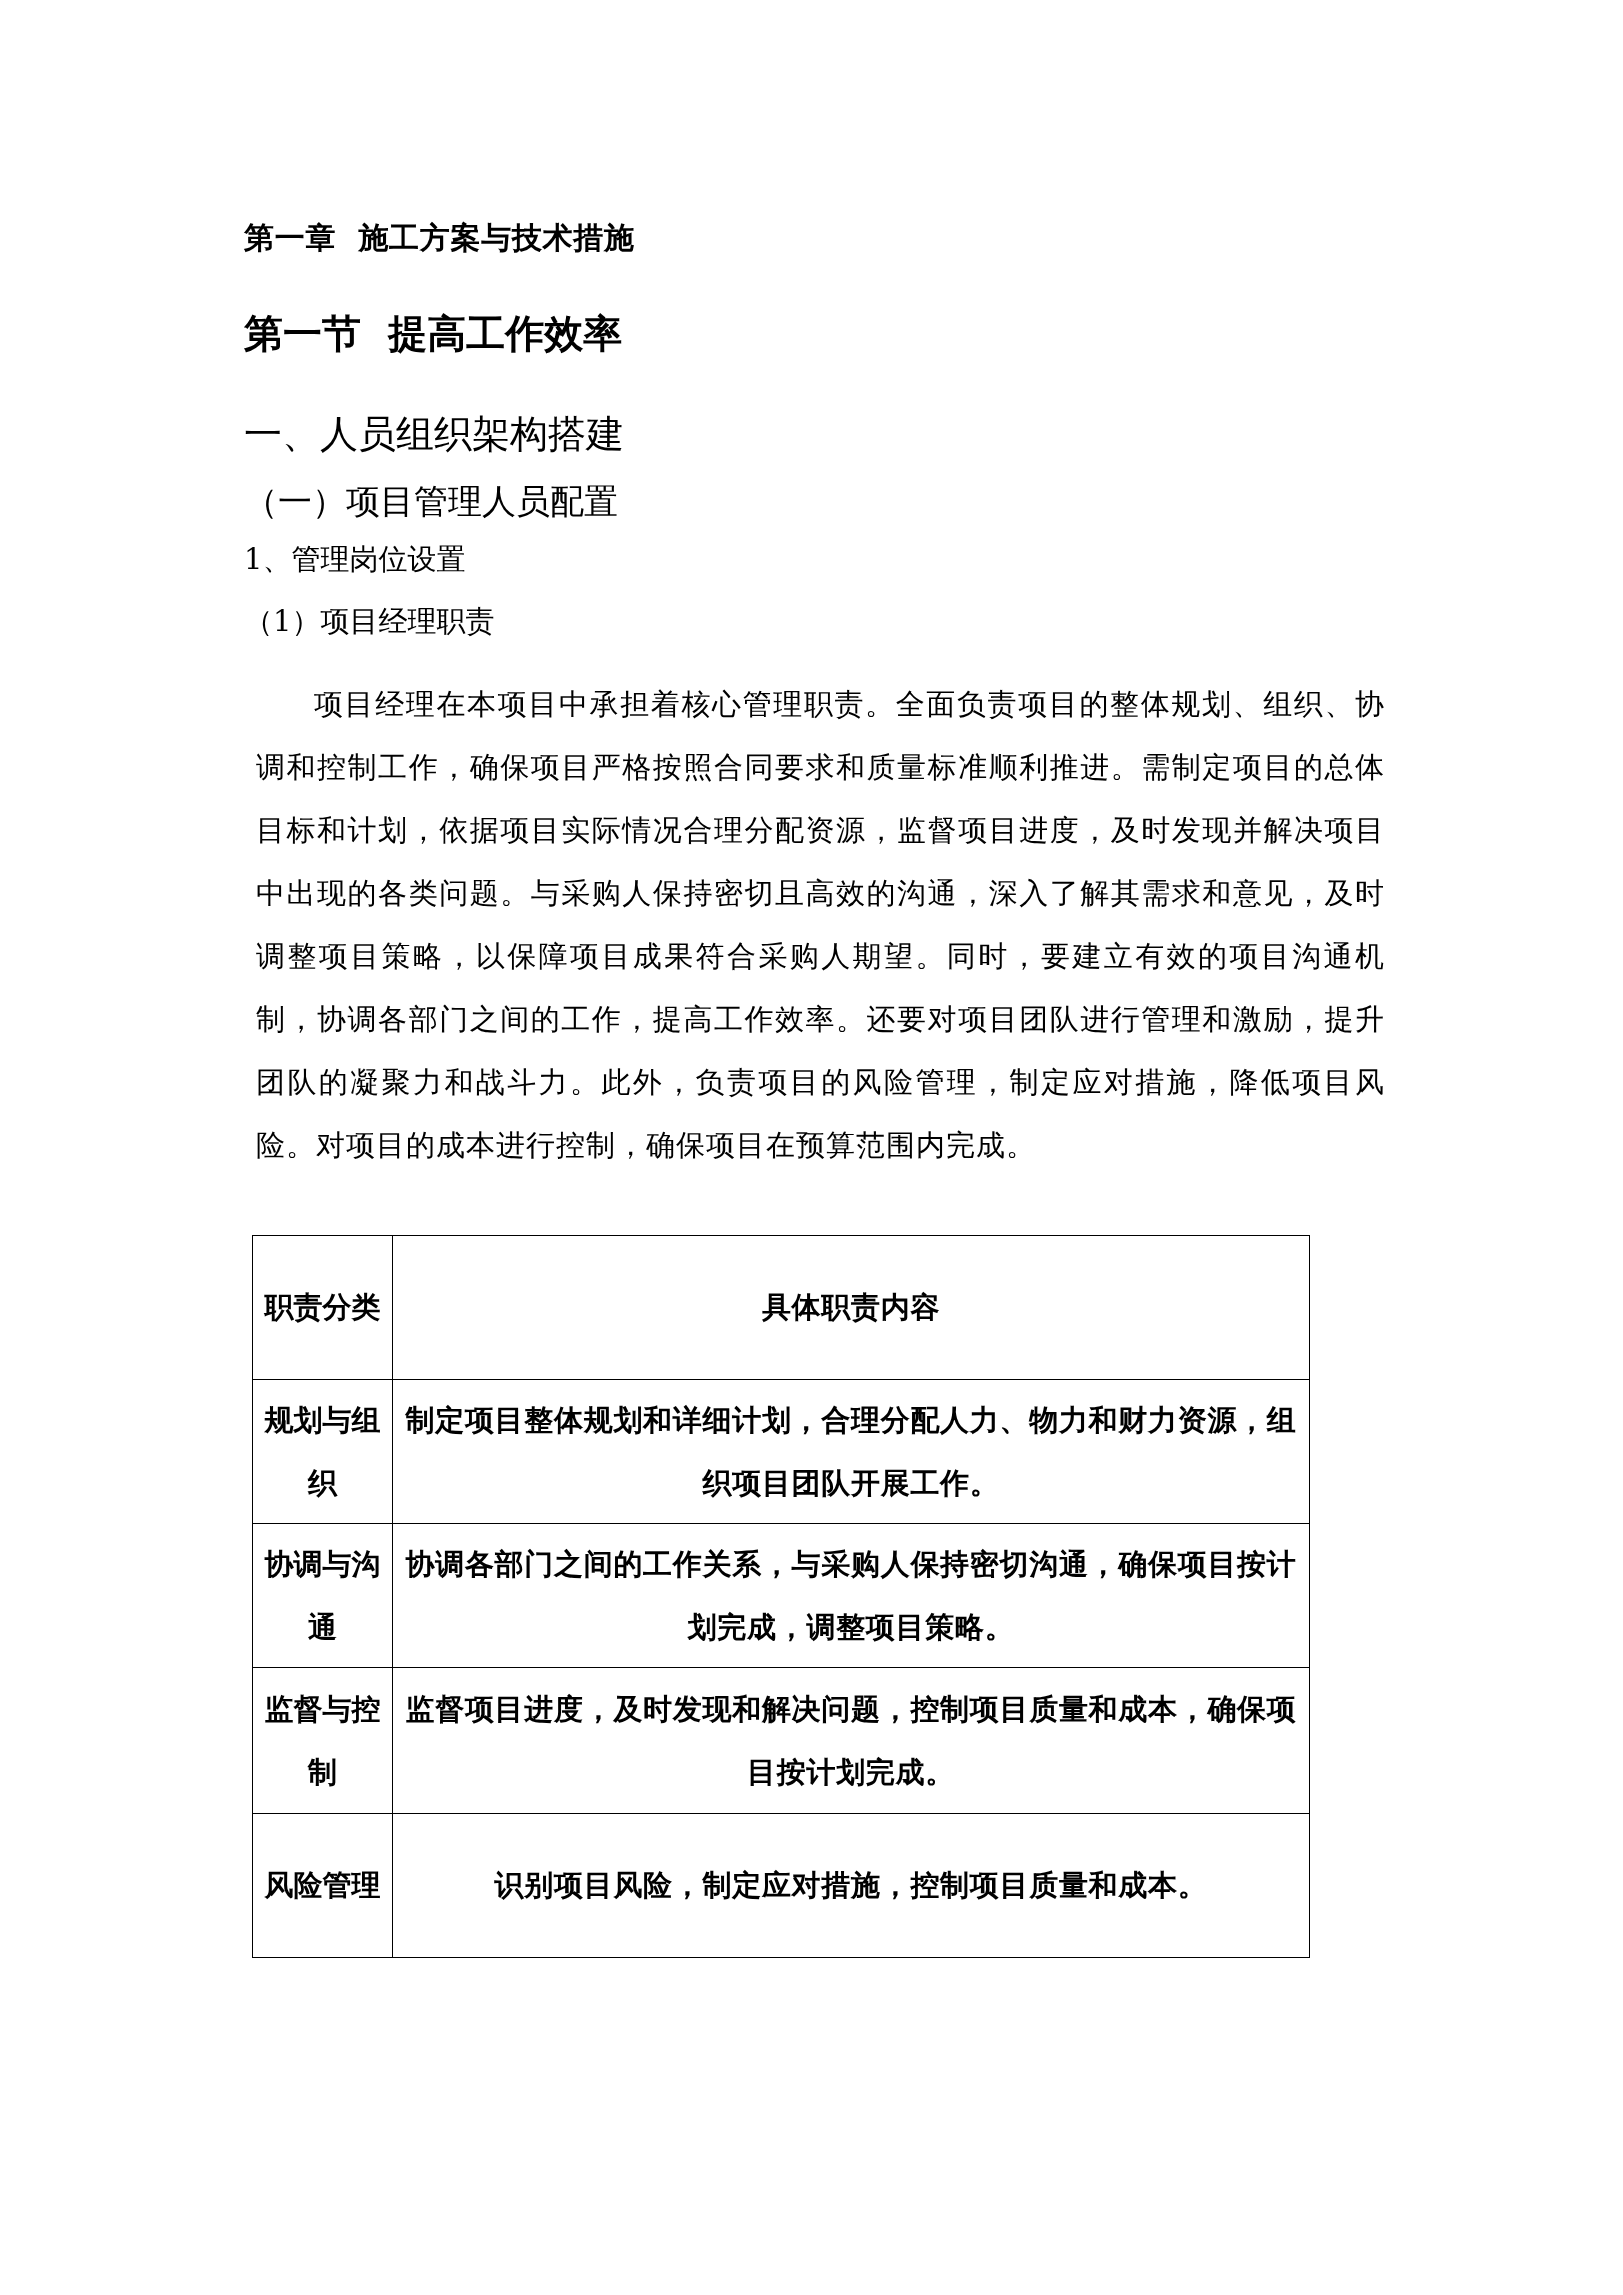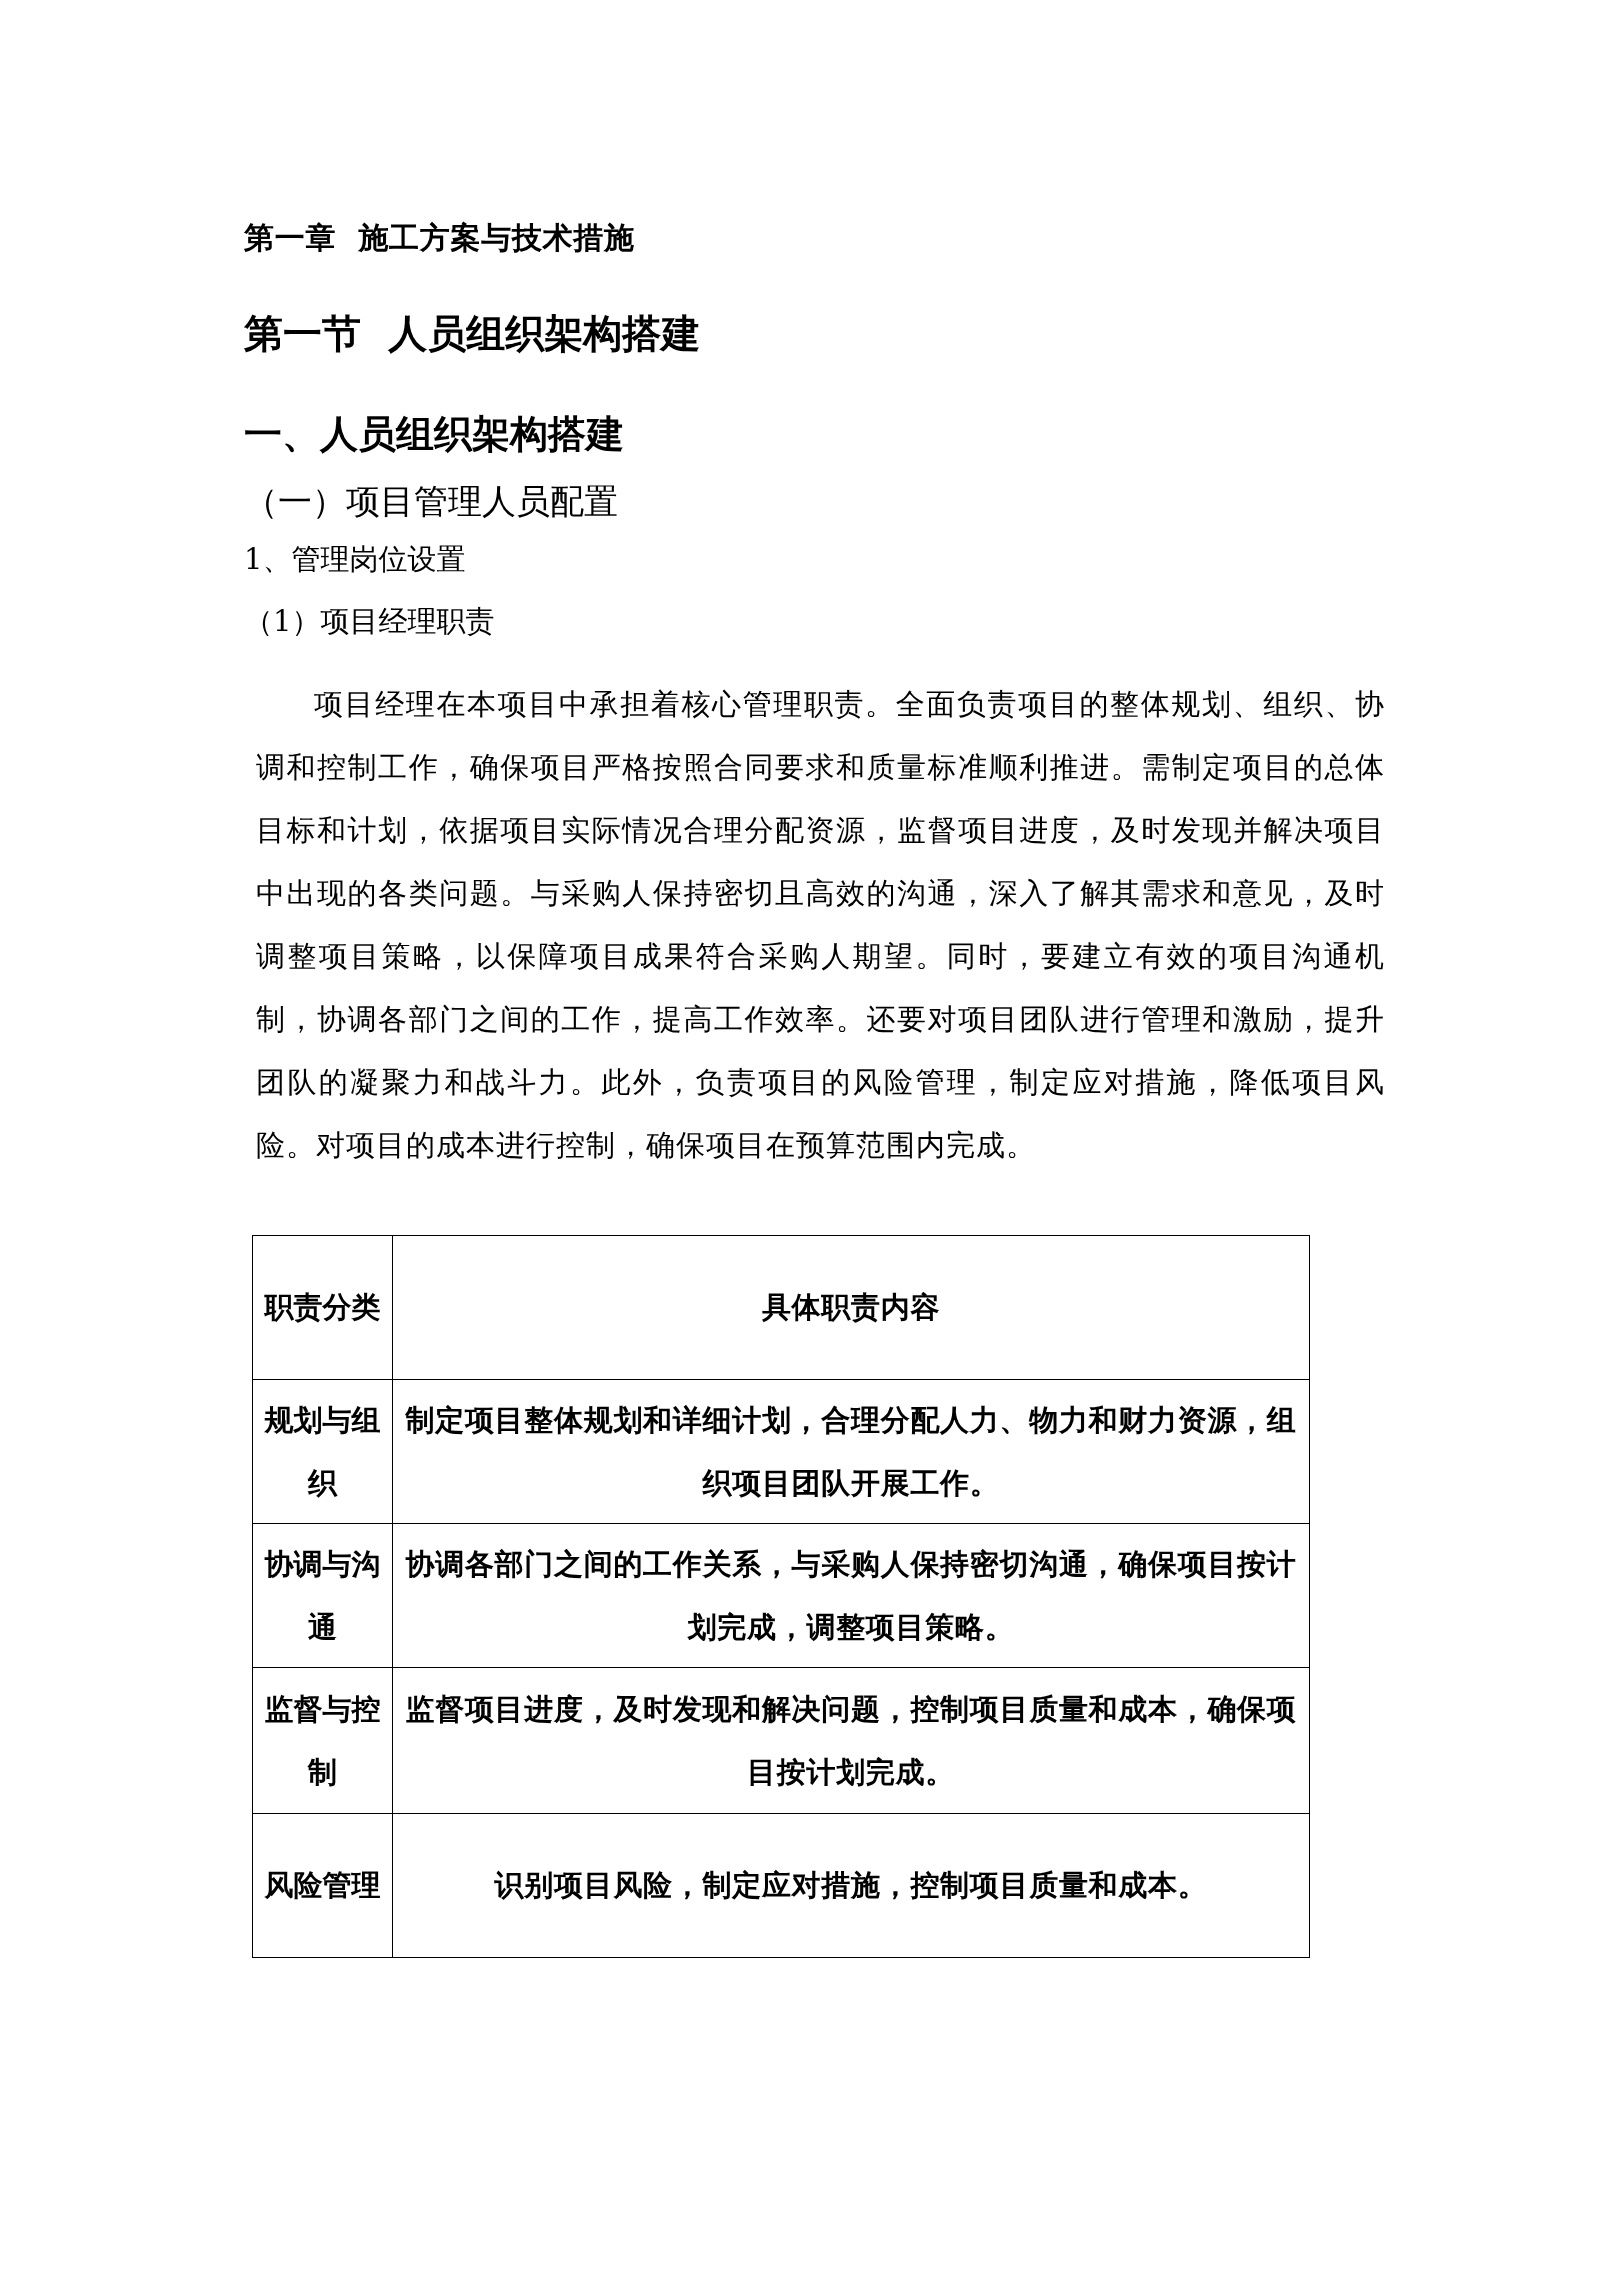--- a/index.html
+++ b/index.html
@@ -40,21 +40,21 @@
       font-weight: bold;
       font-size: 39px;
       line-height: 52px;
       white-space: pre;
     }
     .h3 {
       position: absolute;
       left: 0;
       top: 408px;
       font-family: "DejaVu Sans", "Liberation Sans", sans-serif;
-      font-weight: bold;
+      font-weight: normal;
       font-size: 38px;
       line-height: 52px;
       white-space: pre;
     }
     .h4 {
       position: absolute;
       left: 0;
       top: 478px;
       font-size: 34px;
       line-height: 46px;
@@ -116,21 +116,21 @@
     table.duty-table tr.row-a td { height: 143px; margin-left: 32px; }
     table.duty-table tr.row-b td { height: 143px; }
     table.duty-table tr.row-c td { height: 145px; }
     table.duty-table tr.row-d td { height: 143px; text-align: center; }
   </style>
 </head>
 <body>
 
 <div class="page">
   <div class="h1">第一章  施工方案与技术措施</div>
-  <div class="h2">第一节  人员组织架构搭建</div>
+  <div class="h2">第一节  提高工作效率</div>
   <div class="h3">一、人员组织架构搭建</div>
   <div class="h4">（一）项目管理人员配置</div>
   <div class="h5">1、管理岗位设置</div>
   <div class="h6">（1）项目经理职责</div>
   <p class="body-para" style="margin:12px">项目经理在本项目中承担着核心管理职责。全面负责项目的整体规划、组织、协调和控制工作，确保项目严格按照合同要求和质量标准顺利推进。需制定项目的总体目标和计划，依据项目实际情况合理分配资源，监督项目进度，及时发现并解决项目中出现的各类问题。与采购人保持密切且高效的沟通，深入了解其需求和意见，及时调整项目策略，以保障项目成果符合采购人期望。同时，要建立有效的项目沟通机制，协调各部门之间的工作，提高工作效率。还要对项目团队进行管理和激励，提升团队的凝聚力和战斗力。此外，负责项目的风险管理，制定应对措施，降低项目风险。对项目的成本进行控制，确保项目在预算范围内完成。</p>
 </div>
 
 <table class="duty-table">
   <tbody>
       <tr class="row-head">

